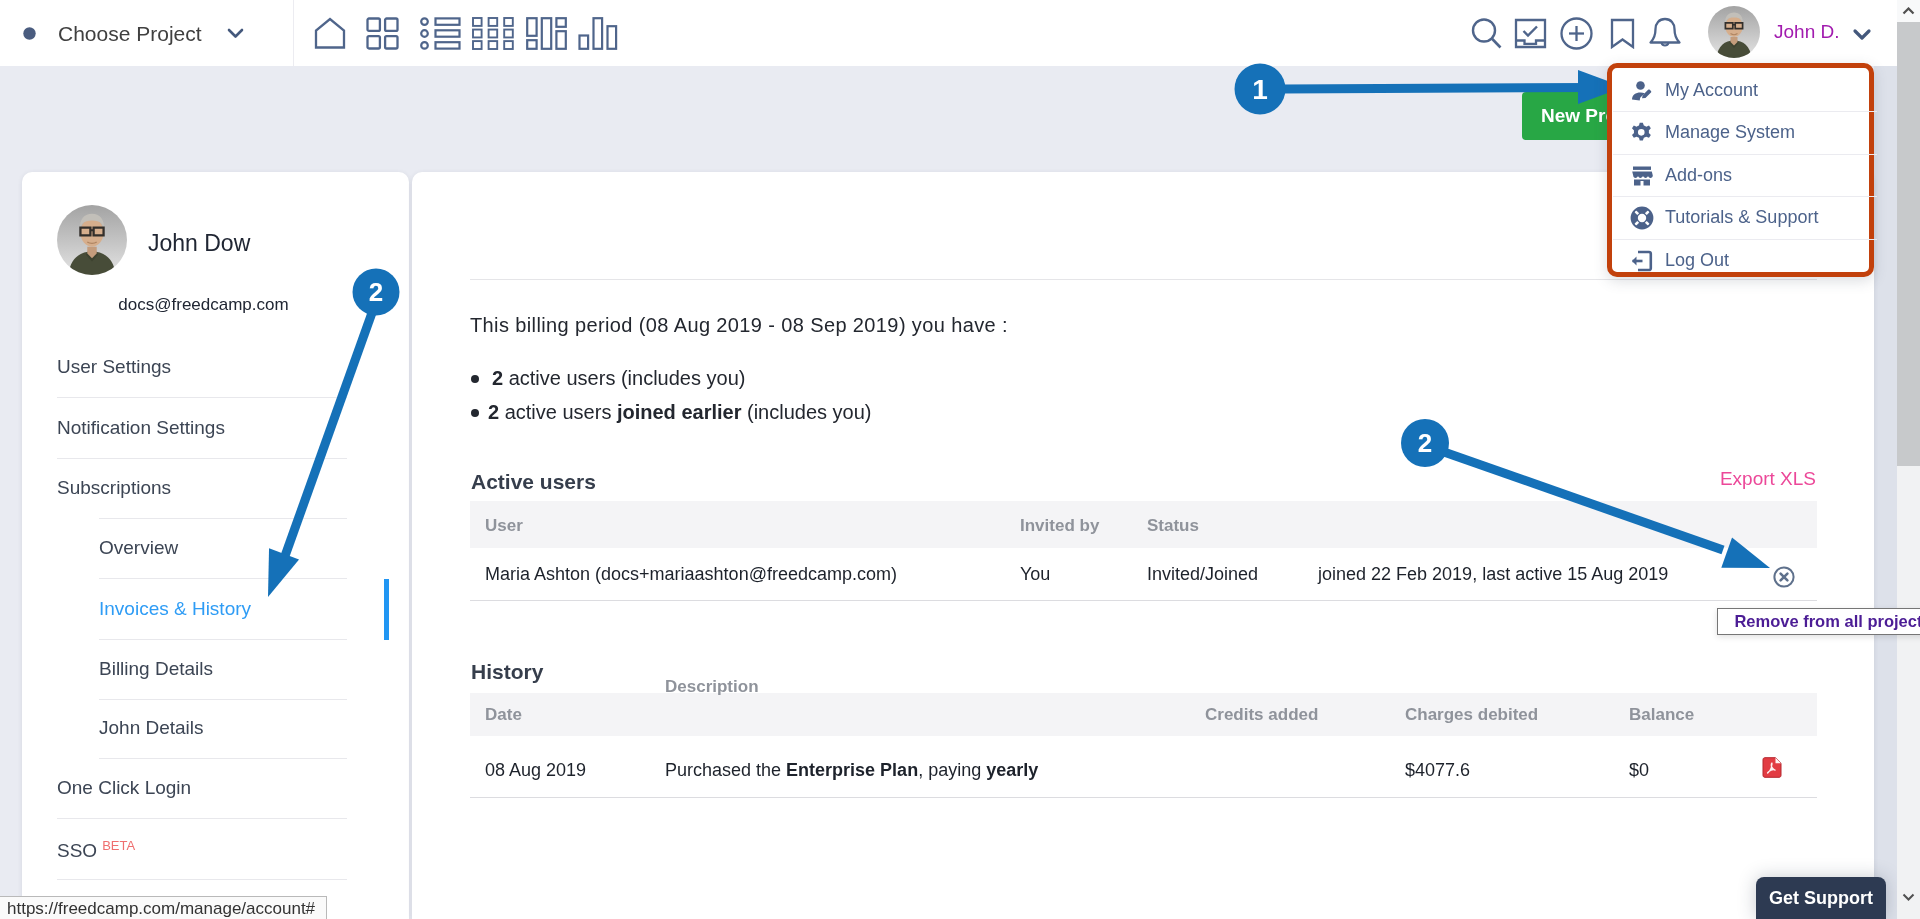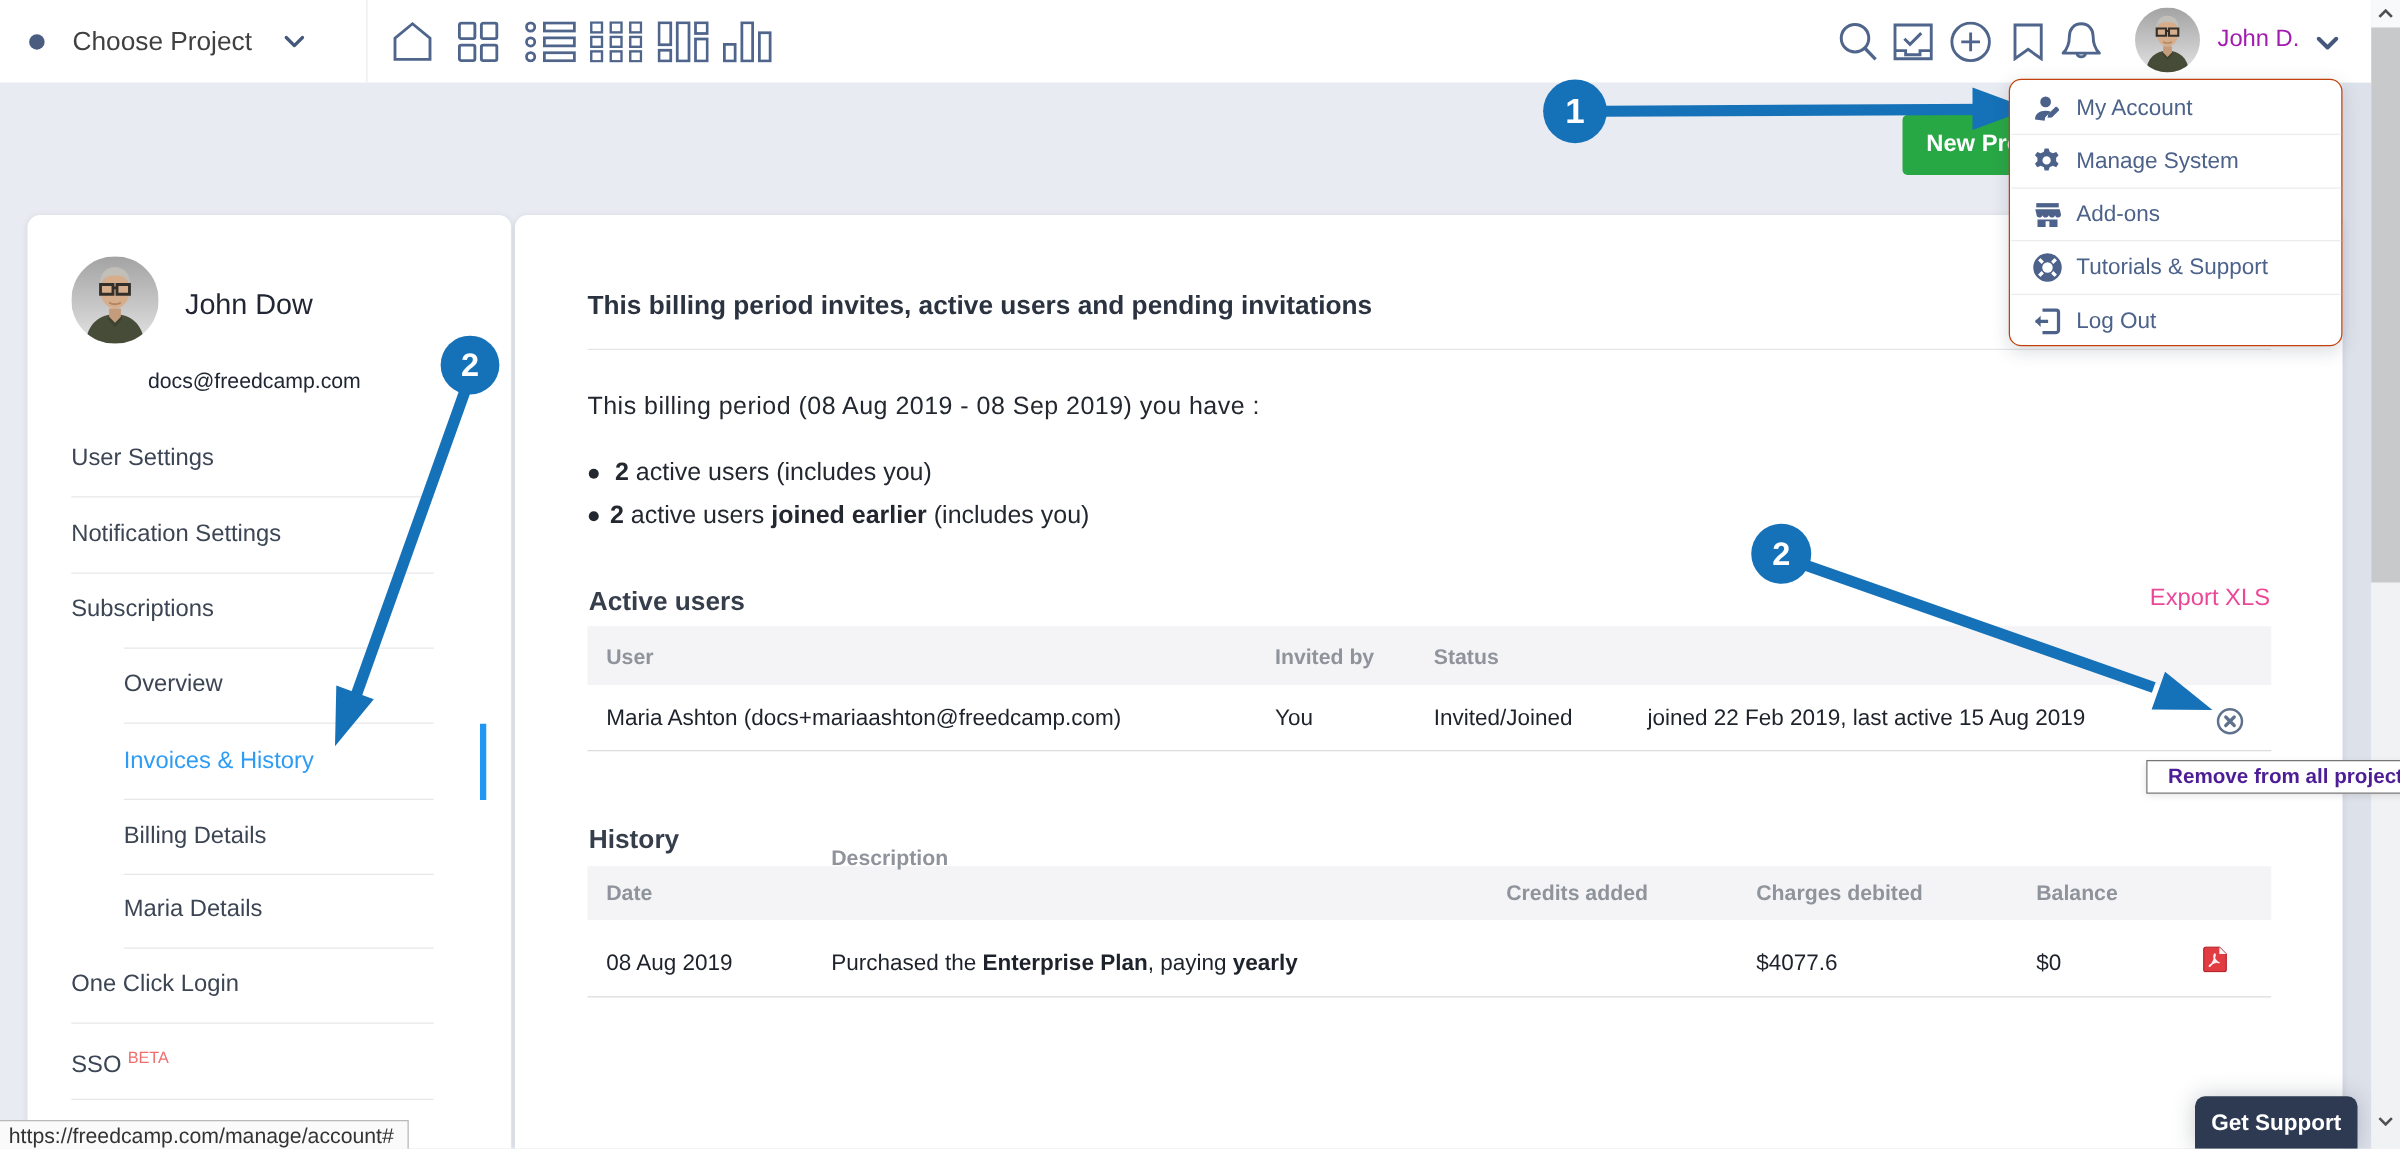--- a/index.html
+++ b/index.html
@@ -21,21 +21,21 @@
   
   #maincard { position:absolute; left:412px; top:172px; width:1462px; height:747px;
     background:#fff; border-radius:10px 10px 0 0; box-shadow:0 1px 5px rgba(50,60,80,.10); }
   .mdiv { position:absolute; height:1px; background:#e5e5e8; }
   .thead { position:absolute; left:58px; width:1347px; height:47px; background:#f4f4f6; }
   .th { position:absolute; font-size:17px; font-weight:bold; color:#8f939b; }
   .td { position:absolute; font-size:18px; color:#1d222b; }
 
   
   #dropdown { position:absolute; left:1607px; top:63px; width:267px; height:214px;
-    background:#fff; border:1px solid #c2410c; border-radius:10px;
+    background:#fff; border:5px solid #c2410c; border-radius:10px;
     box-shadow:0 4px 14px rgba(60,70,90,.18); }
   .ditem { position:absolute; left:53px; font-size:18px; color:#4c628a; }
   .ddiv { position:absolute; left:1px; width:264px; height:1px; background:#ebebf0; }
 
   
   #greenbtn { position:absolute; left:1522px; top:92px; width:160px; height:48px;
     background:#28a745; border-radius:4px; color:#fff; font-weight:bold; font-size:19px;
     line-height:48px; padding-left:19px; }
   #tooltip { position:absolute; z-index:60; left:1717px; top:608px; width:232px; height:27px;
     background:#fff; border:1px solid #767676; font-size:16.5px; color:#4c1d95;
@@ -201,31 +201,30 @@
   <div class="sitem" style="top:245px;">Notification Settings</div>
   <div class="sdiv" style="left:35px; top:286px; width:290px;"></div>
   <div class="sitem" style="top:305px;">Subscriptions</div>
   <div class="sdiv" style="left:77px; top:346px; width:248px;"></div>
   <div class="sitem" style="left:77px; top:365px;">Overview</div>
   <div class="sdiv" style="left:77px; top:406px; width:248px;"></div>
   <div class="sitem" style="left:77px; top:426px; color:#2e9cf5;">Invoices &amp; History</div>
   <div class="sdiv" style="left:77px; top:467px; width:248px;"></div>
   <div class="sitem" style="left:77px; top:486px;">Billing Details</div>
   <div class="sdiv" style="left:77px; top:527px; width:248px;"></div>
-  <div class="sitem" style="left:77px; top:545px;">Maria Details</div>
+  <div class="sitem" style="left:77px; top:545px;">John Details</div>
   <div class="sdiv" style="left:77px; top:586px; width:248px;"></div>
   <div class="sitem" style="top:605px;">One Click Login</div>
   <div class="sdiv" style="left:35px; top:646px; width:290px;"></div>
   <div class="sitem" style="top:666px;">SSO<sup style="color:#ef6f6f; font-size:13px; margin-left:5px;">BETA</sup></div>
   <div class="sdiv" style="left:35px; top:707px; width:290px;"></div>
 </div>
 
 <div class="abs" style="left:384px; top:579px; width:4.5px; height:61px; background:#2196f3;"></div>
 <div id="maincard">
-  <div class="abs" style="left:58px; top:61px; font-size:21px; font-weight:bold; color:#2b3240;">This billing period invites, active users and pending invitations</div>
   <div class="mdiv" style="left:58px; top:107px; width:1347px;"></div>
 
   <div class="abs" style="left:58px; top:142px; font-size:20px; letter-spacing:0.38px; color:#23272f;">This billing period (08 Aug 2019 - 08 Sep 2019) you have :</div>
 
   <div class="abs" style="left:59px; top:203px; width:8px; height:8px; border-radius:50%; background:#23272f;"></div>
   <div class="abs" style="left:80px; top:195px; font-size:20px; color:#23272f;"><b>2</b> active users (includes you)</div>
   <div class="abs" style="left:59px; top:237px; width:8px; height:8px; border-radius:50%; background:#23272f;"></div>
   <div class="abs" style="left:76px; top:229px; font-size:20px; color:#23272f;"><b>2</b> active users <b>joined earlier</b> (includes you)</div>
 
   <div class="abs" style="left:59px; top:298px; font-size:21px; font-weight:bold; color:#363e4c;">Active users</div>

